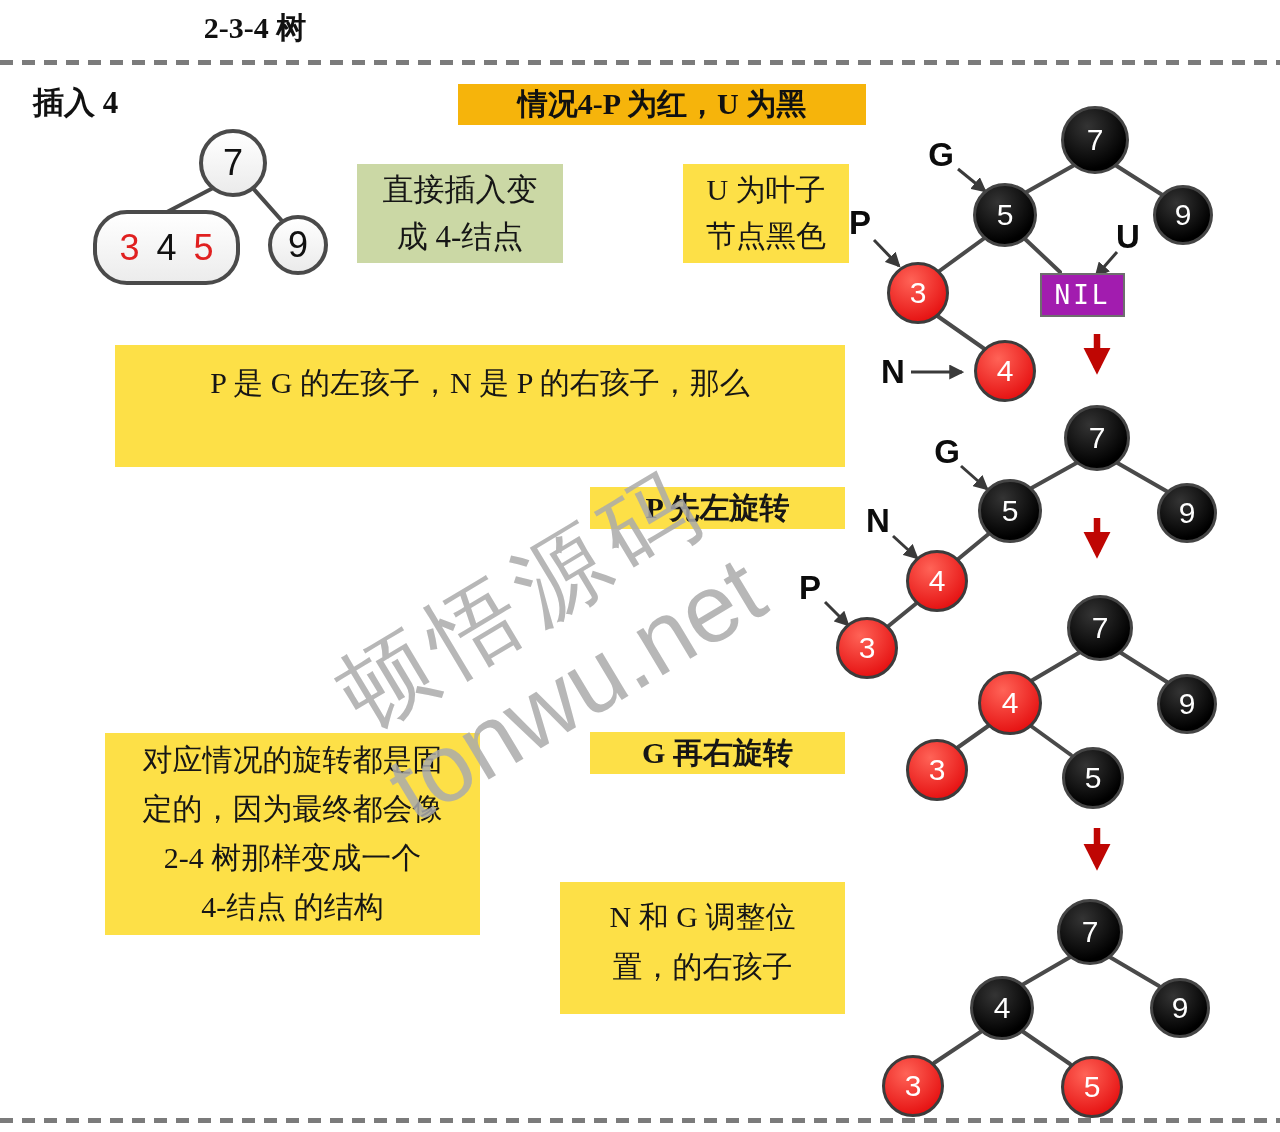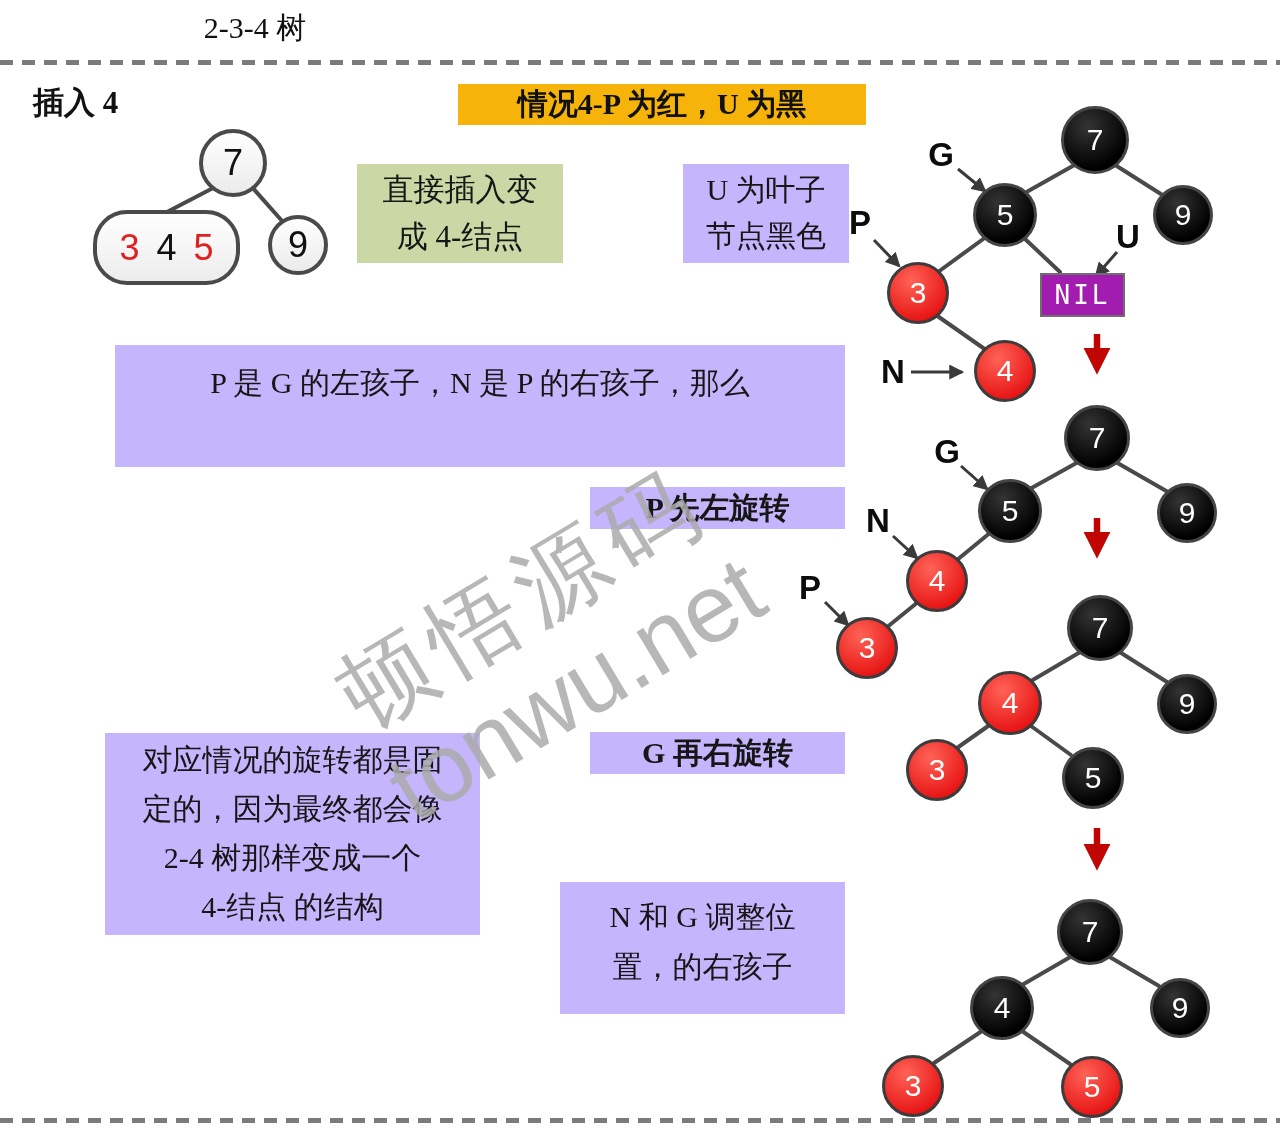--- a/index.html
+++ b/index.html
@@ -1,25 +1,25 @@
 <!DOCTYPE html>
 <html><head>
 <meta charset="utf-8">
 <style>
   html,body{margin:0;padding:0;background:#fff;}
   #canvas{position:relative;width:1280px;height:1132px;background:#fff;overflow:hidden;
           font-family:"Liberation Serif",serif;}
   .dash{position:absolute;left:0;width:1280px;height:5px;z-index:2;
         background:repeating-linear-gradient(90deg,#7b7b7b 0 13px,transparent 13px 22px);}
-  .title{position:absolute;z-index:2;font-weight:400;font-size:30px;color:#111;
+  .title{position:absolute;z-index:2;font-weight:700;font-size:30px;color:#111;
          font-family:"Liberation Serif",serif;text-align:center;}
   .banner{position:absolute;left:458px;top:84px;width:408px;height:41px;z-index:2;
           background:#F6B40B;color:#111;font-size:30px;font-weight:700;
           display:flex;align-items:center;justify-content:center;}
-  .note{position:absolute;z-index:2;background:#c4b5fd;color:#161616;text-align:center;
+  .note{position:absolute;z-index:2;background:#fde047;color:#161616;text-align:center;
         font-family:"Liberation Serif",serif;}
   .gnote{background:#CBD8A5;}
   .insert{position:absolute;left:33px;top:82px;z-index:2;font-size:31px;font-weight:600;color:#111;}
   svg.overlay{position:absolute;left:0;top:0;z-index:1;}
   .cnode{position:absolute;border-radius:50%;display:flex;align-items:center;justify-content:center;
          color:#fff;font-family:"Liberation Sans",sans-serif;font-size:30px;z-index:3;
          transform:translate(-50%,-50%);}
   .cnode.black{background:radial-gradient(circle at 38% 28%,#343434 0%,#000 72%);border:3px solid #454545;}
   .cnode.red{background:radial-gradient(circle at 38% 28%,#ff6357 0%,#e61313 78%);border:3px solid #3c3c3c;}
   .cnode.lite{background:linear-gradient(180deg,#ffffff,#ebebeb);border:4px solid #4a4a4a;color:#111;

